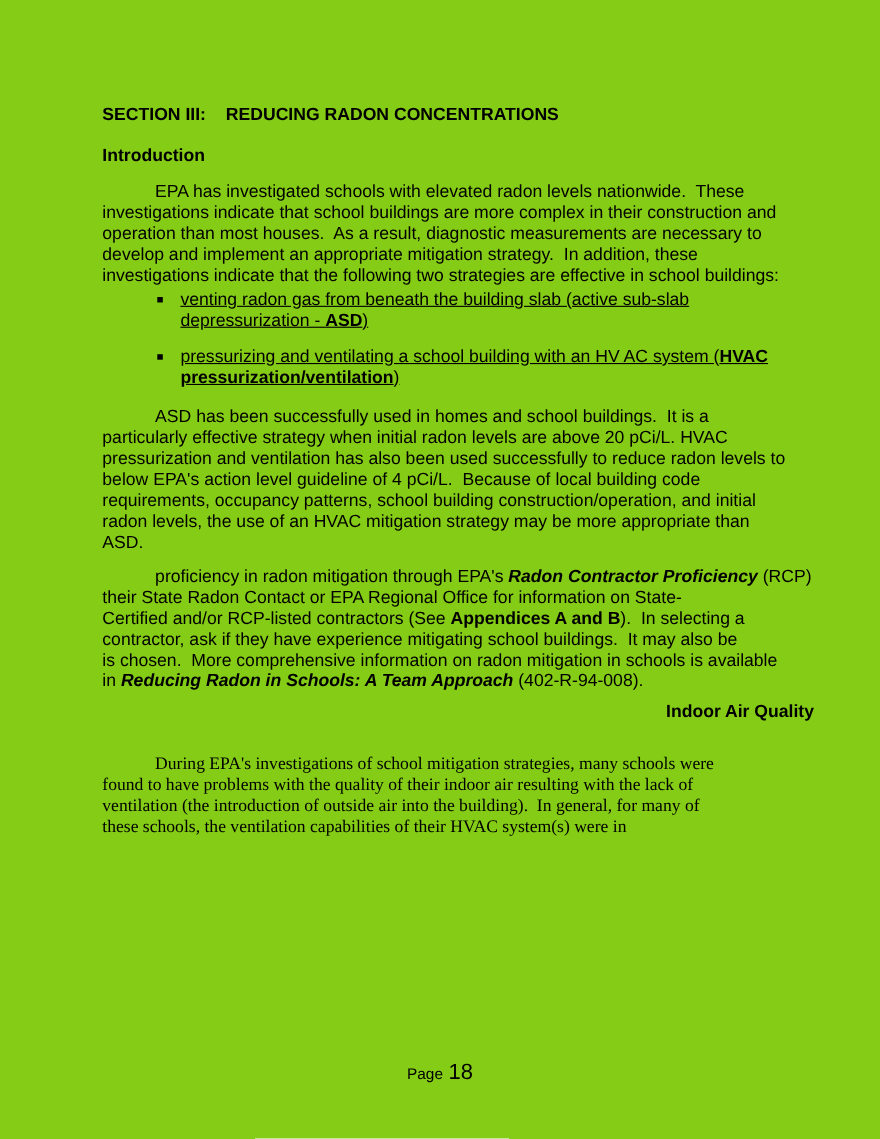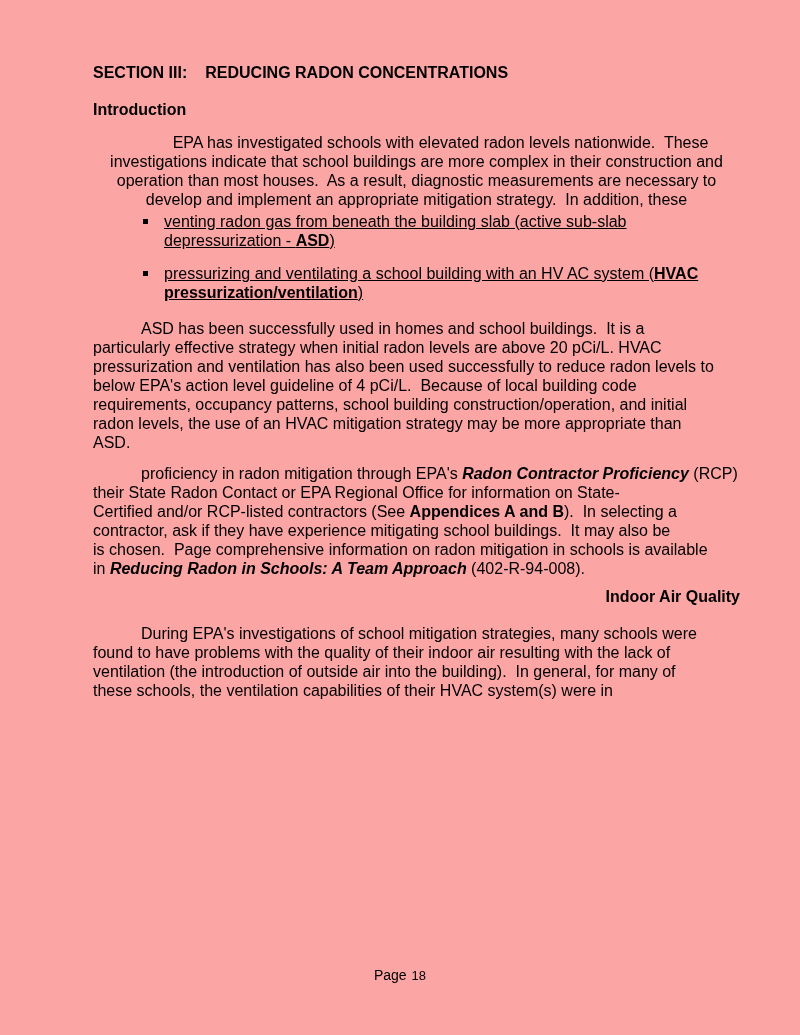--- a/index.html
+++ b/index.html
@@ -1,69 +1,70 @@
 <!DOCTYPE html>
 <html><head>
 <meta charset="utf-8">
 <style>
   html, body { margin: 0; padding: 0; background: #ffffff; }
   .page {
     position: relative;
     width: 800px;
     height: 1035px;
-    background: #fca5a5;
+    background: #84cc16;
     color: #000000;
     font-family: "Liberation Sans", sans-serif;
     font-size: 16px;
     line-height: 19px;
     box-sizing: border-box;
-    padding: 63px 60px 0 93px;
+    padding: 95px 60px 0 93px;
     overflow: hidden;
   }
   .h1 { font-weight: bold; white-space: pre; }
   .h1 .title-part { margin-left: 18px; }
   .h2 { font-weight: bold; }
   .line { white-space: pre; height: 19px; }
   .para > .line:first-child { padding-left: 48px; }
   .seg-b { font-weight: bold; }
   .seg-i { font-style: italic; font-weight: bold; }
   .bullet-item { position: relative; padding-left: 71px; }
   .bullet-item + .bullet-item { margin-top: 14px; }
   .bullet-marker {
     position: absolute; left: 50px; top: 7px;
     width: 5px; height: 5px; background: #000;
   }
   
   #doc-body > :nth-child(1) { margin-top: 18px; } 
-  #doc-body > :nth-child(2) { margin-top: 14px; text-align: center; } 
+  #doc-body > :nth-child(2) { margin-top: 14px; } 
   #doc-body > :nth-child(3) { margin-top: 3px; text-decoration: underline; } 
   #doc-body > :nth-child(4) { margin-top: 17px; } 
   #doc-body > :nth-child(5) { margin-top: 12px; } 
   #doc-body > :nth-child(6) { margin-top: 9px; text-align: right;  } 
-  #doc-body > :nth-child(7) { margin-top: 18px; } 
+  #doc-body > :nth-child(7) { margin-top: 28px; font-family: Liberation Serif, serif; } 
   .footer {
     position: absolute; top: 966px; left: 0; width: 800px;
     text-align: center; font-size: 14px; line-height: 19px;
   }
-  .footer .pagenum { font-size: 13px; margin-left: 5px; }
+  .footer .pagenum { font-size: 20px; margin-left: 5px; }
 </style>
 </head>
 <body>
 
 <div class="page">
 
   <div class="h1"><span>SECTION III:</span><span class="title-part">REDUCING RADON CONCENTRATIONS</span></div>
 
   <div id="doc-body">
       <div class="h2">Introduction</div>
       <div class="para">
         <div class="line"><span class="">EPA has investigated schools with elevated radon levels nationwide.  These</span></div>
         <div class="line"><span class="">investigations indicate that school buildings are more complex in their construction and</span></div>
         <div class="line"><span class="">operation than most houses.  As a result, diagnostic measurements are necessary to</span></div>
         <div class="line"><span class="">develop and implement an appropriate mitigation strategy.  In addition, these</span></div>
+        <div class="line"><span class="">investigations indicate that the following two strategies are effective in school buildings:</span></div>
       </div>
       <div>
         <div class="bullet-item">
           <span class="bullet-marker"></span>
           <div class="line"><span class="">venting radon gas from beneath the building slab (active sub-slab</span></div>
           <div class="line"><span class="">depressurization - </span><span class="seg-b">ASD</span><span class="">)</span></div>
         </div>
         <div class="bullet-item">
           <span class="bullet-marker"></span>
           <div class="line"><span class="">pressurizing and ventilating a school building with an HV AC system (</span><span class="seg-b">HVAC</span></div>
@@ -77,21 +78,21 @@
         <div class="line"><span class="">below EPA's action level guideline of 4 pCi/L.  Because of local building code</span></div>
         <div class="line"><span class="">requirements, occupancy patterns, school building construction/operation, and initial</span></div>
         <div class="line"><span class="">radon levels, the use of an HVAC mitigation strategy may be more appropriate than</span></div>
         <div class="line"><span class="">ASD.</span></div>
       </div>
       <div class="para">
         <div class="line"><span class="">proficiency in radon mitigation through EPA's </span><span class=" seg-i">Radon Contractor Proficiency</span><span class=""> (RCP)</span></div>
         <div class="line"><span class="">their State Radon Contact or EPA Regional Office for information on State-</span></div>
         <div class="line"><span class="">Certified and/or RCP-listed contractors (See </span><span class="seg-b">Appendices A and B</span><span class="">).  In selecting a</span></div>
         <div class="line"><span class="">contractor, ask if they have experience mitigating school buildings.  It may also be</span></div>
-        <div class="line"><span class="">is chosen.  Page comprehensive information on radon mitigation in schools is available</span></div>
+        <div class="line"><span class="">is chosen.  More comprehensive information on radon mitigation in schools is available</span></div>
         <div class="line"><span class="">in </span><span class=" seg-i">Reducing Radon in Schools: A Team Approach</span><span class=""> (402-R-94-008).</span></div>
       </div>
       <div class="h2">Indoor Air Quality</div>
       <div class="para">
         <div class="line"><span class="">During EPA's investigations of school mitigation strategies, many schools were</span></div>
         <div class="line"><span class="">found to have problems with the quality of their indoor air resulting with the lack of</span></div>
         <div class="line"><span class="">ventilation (the introduction of outside air into the building).  In general, for many of</span></div>
         <div class="line"><span class="">these schools, the ventilation capabilities of their HVAC system(s) were in</span></div>
       </div>
     </div>

